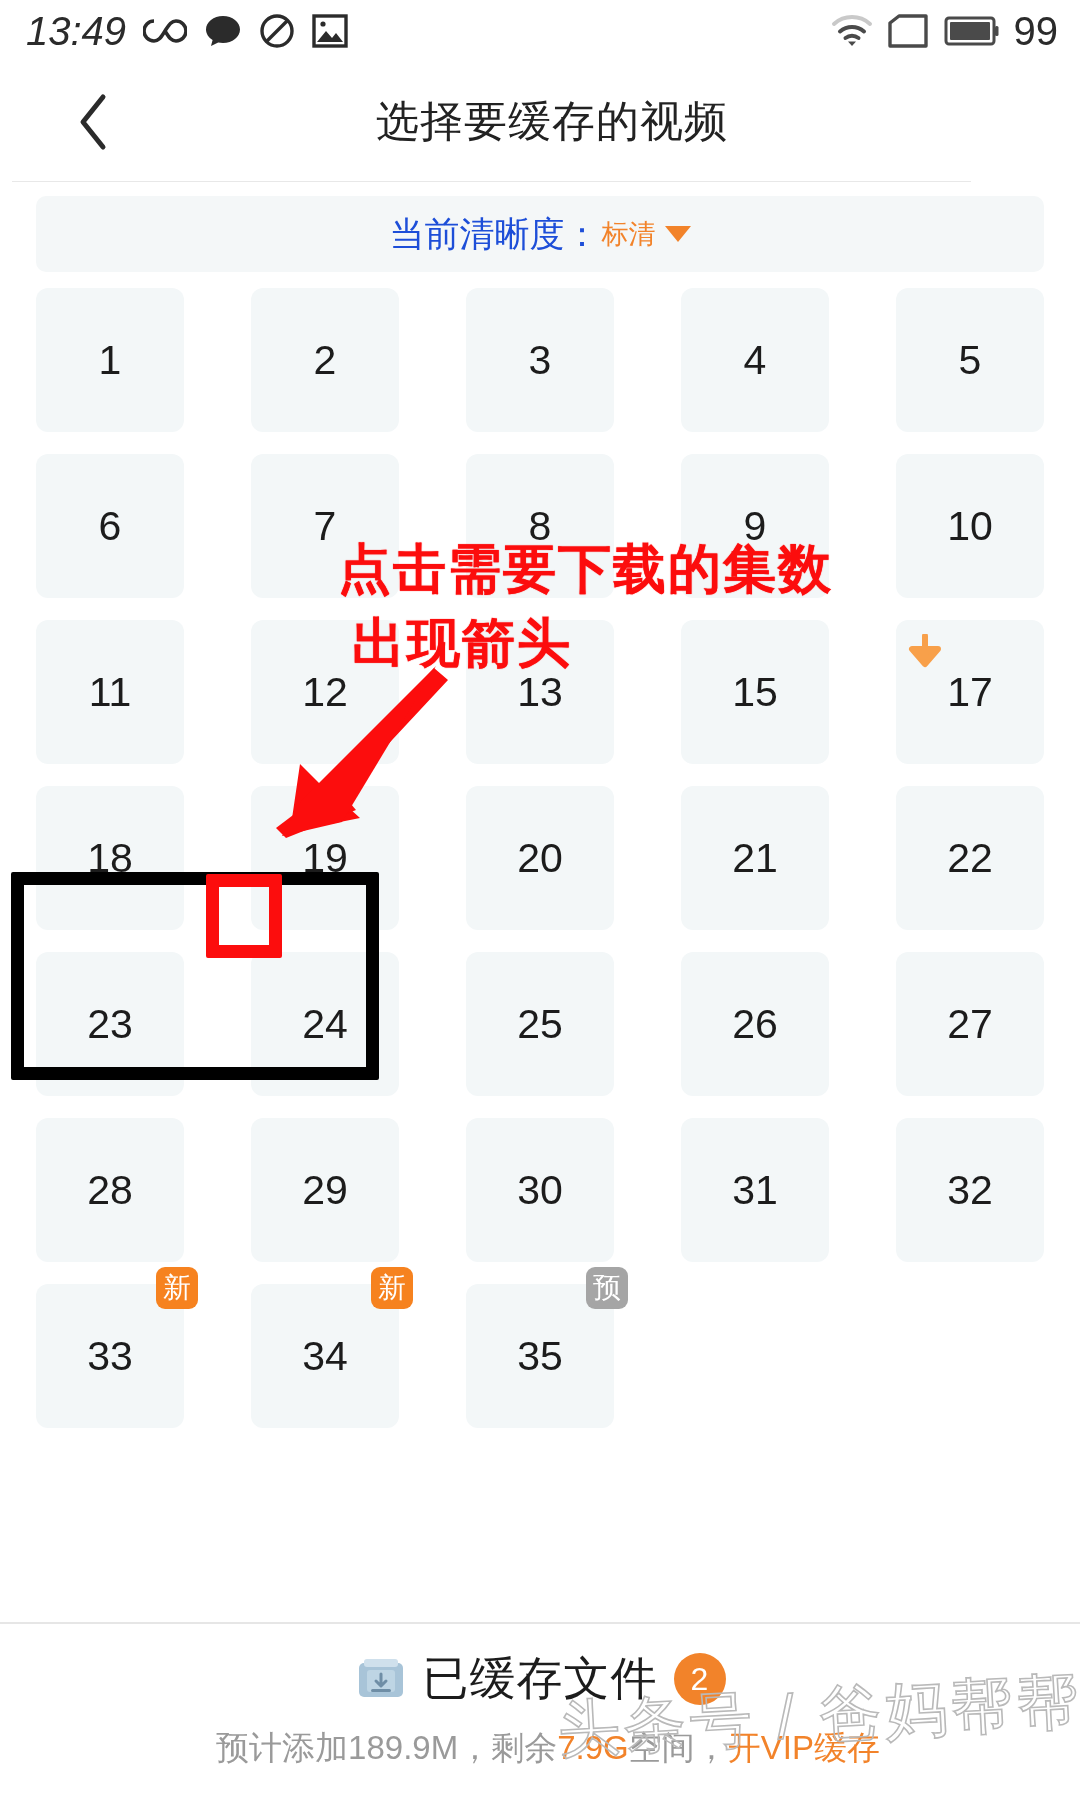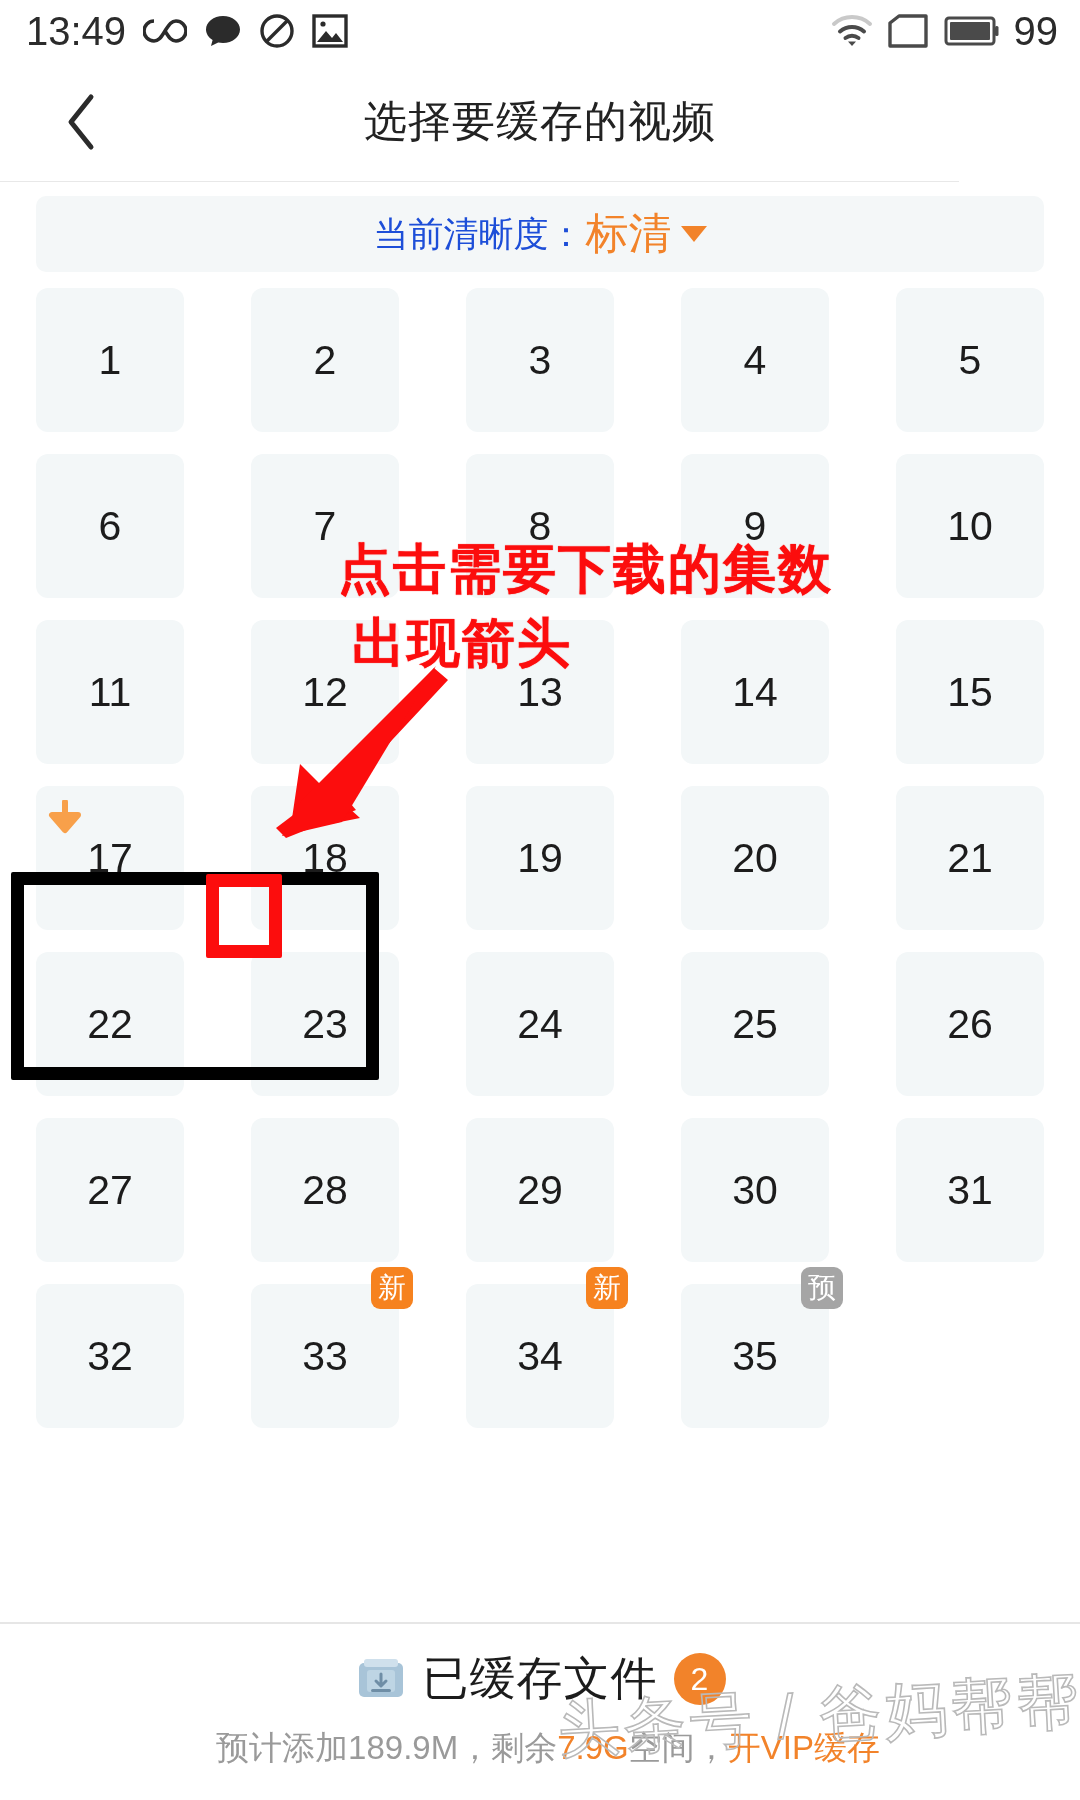--- a/index.html
+++ b/index.html
@@ -10,49 +10,49 @@
     overflow:hidden;
   }
   #root { position:relative; width:1080px; height:1800px; background:#fff; }
 
   
   .statusbar {
     position:absolute; top:0; left:0; width:1080px; height:62px;
     display:flex; align-items:center; padding:0 22px 0 26px;
   }
   .sb-left { display:flex; align-items:center; gap:17px; }
-  .sb-time { font-size:40px; color:#2b2b2b; letter-spacing:0px; line-height:1; }
+  .sb-time { font-size:40px; color:#2b2b2b; letter-spacing:0px; line-height:1;font-style:italic; }
   .sb-right { margin-left:auto; display:flex; align-items:center; gap:15px; }
   .sb-batt-num { font-size:40px; color:#2b2b2b; line-height:1; }
   .ic { display:block; }
 
   
   .titlebar {
-    position:absolute; top:62px; left:0; width:959px; height:120px;
+    position:absolute; top:62px; left:12px; width:959px; height:120px;
     border-bottom:1.5px solid #e8e8e8;
     padding-left:6px;
   }
   .back-btn {
     position:absolute; left:26px; top:0; width:110px; height:120px;
     display:flex; align-items:center; justify-content:center;
   }
   .page-title {
     position:absolute; left:0; top:0; width:1080px; height:120px;
     display:flex; align-items:center; justify-content:center;
     font-size:43px; color:#222; letter-spacing:1px;
   }
 
   
   .quality-bar {
     position:absolute; left:36px; top:196px; width:1008px; height:76px;
     background:#f4f7f8; border-radius:10px;
     display:flex; align-items:center; justify-content:center;
   }
   .q-label { font-size:35px; color:#1d4ed8; }
-  .q-value { font-size:43px; color:#f2832a; margin-left:2px; }
+  .q-value { font-size:27px; color:#f2832a; margin-left:2px; }
   .q-caret {
     display:inline-block; margin-left:9px;
     width:0; height:0; border-left:13px solid transparent;
     border-right:13px solid transparent; border-top:16px solid #f2832a;
     vertical-align:3px;
   }
 
   
   .grid {
     position:absolute; left:36px; top:288px;
@@ -236,23 +236,20 @@
       <div class="cell">
         <span class="cell-num">11</span>
       </div>
       <div class="cell">
         <span class="cell-num">12</span>
       </div>
       <div class="cell">
         <span class="cell-num">13</span>
       </div>
       <div class="cell">
-        <span class="cell-num">14</span>
-      </div>
-      <div class="cell">
         <span class="cell-num">15</span>
       </div>
       <div class="cell">
         <svg class="dl-arrow" viewBox="0 0 34 38">
           <path d="M17 2 L17 22 M17 30 L4 15 H30 Z" fill="#f8a04a" stroke="#f8a04a" stroke-width="6" stroke-linecap="round" stroke-linejoin="round"></path>
         </svg>
         <span class="cell-num">17</span>
       </div>
       <div class="cell">
         <span class="cell-num">18</span>

